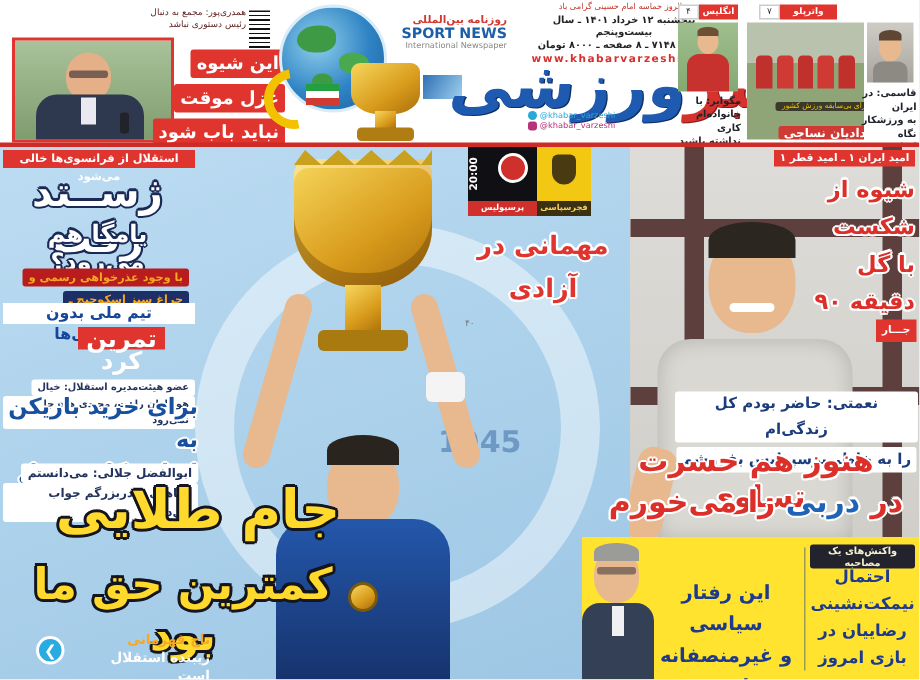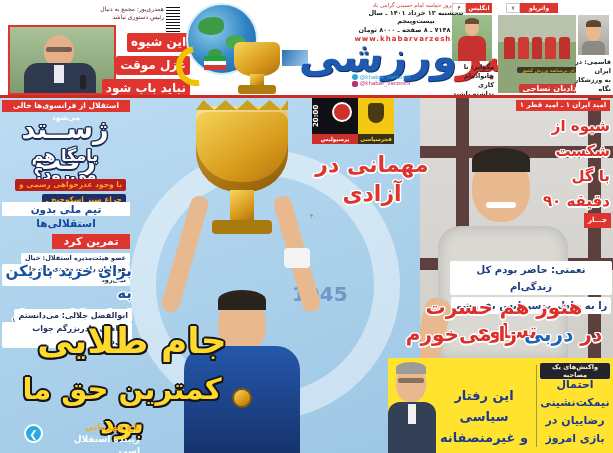--- a/index.html
+++ b/index.html
@@ -48,20 +48,25 @@
     <span class="chip red-strip b" style="font-size:12px;">نباید باب شود</span>
   </div>
 
   <div class="abs" style="left:186px;top:3px;width:72px;height:72px;border-radius:50%;background:radial-gradient(circle at 35% 35%,#8fd0ec,#2f83c4 55%,#1c5f9e);border:2px solid #d9ecf7;">
     <div class="abs" style="left:10px;top:12px;width:26px;height:18px;background:#3f9a45;border-radius:60% 40% 50% 50%;"></div>
     <div class="abs" style="left:38px;top:30px;width:20px;height:14px;background:#4aa84f;border-radius:50% 60% 40% 50%;"></div>
     <div class="abs" style="left:20px;top:44px;width:14px;height:10px;background:#3f9a45;border-radius:50%;"></div>
   </div>
   <div class="abs" style="left:176px;top:46px;width:40px;height:40px;border-radius:50%;border:6px solid #f2c200;border-top-color:transparent;border-right-color:transparent;transform:rotate(35deg);"></div>
 
+  <div class="abs rt" style="left:252px;top:9px;width:86px;">
+    <div style="font-size:7px;color:#d03a30;font-weight:bold;">روزنامه بین‌المللی</div>
+    <div style="font-size:9.5px;font-weight:bold;color:#1c5fa8;direction:ltr;">SPORT NEWS</div>
+    <div style="font-size:5.5px;color:#888;direction:ltr;">International Newspaper</div>
+  </div>
 
   <div class="abs" style="left:196px;top:38px;width:128px;height:58px;">
     <div class="abs" style="left:8px;top:18px;width:22px;height:14px;background:linear-gradient(#239f3f 33%,#fff 33% 66%,#d03a30 66%);"></div>
     <div class="abs" style="left:86px;top:12px;width:26px;height:16px;background:linear-gradient(120deg,#2f6fb4,#9fd1ef);"></div>
     <div class="abs gold" style="left:38px;top:4px;width:46px;height:34px;border-radius:6px 6px 40% 40%;"></div>
     <div class="abs gold" style="left:54px;top:36px;width:14px;height:12px;"></div>
     <div class="abs" style="left:42px;top:47px;width:38px;height:9px;background:#b07d12;border-radius:3px;"></div>
   </div>
 
   <div class="abs" style="left:330px;top:26px;width:172px;height:60px;display:flex;align-items:center;justify-content:center;transform:skewX(-6deg);">
@@ -157,21 +162,21 @@
   <div class="abs" style="left:312px;top:98px;width:46px;height:46px;background:#101014;">
     <div class="abs ctr" style="left:0;top:0;width:13px;height:36px;color:#fff;font-size:7px;font-weight:bold;writing-mode:vertical-rl;transform:rotate(180deg);direction:ltr;">20:00</div>
     <div class="abs" style="left:20px;top:4px;width:20px;height:20px;border-radius:50%;background:#d0302c;border:2px solid #fff;"></div>
     <div class="abs ctr" style="left:0;top:36px;width:46px;height:10px;background:#d0302c;color:#fff;font-size:5.5px;line-height:10px;font-weight:bold;">پرسپولیس</div>
   </div>
   <div class="abs" style="left:358px;top:98px;width:36px;height:46px;background:#f3c812;">
     <div class="abs" style="left:10px;top:5px;width:16px;height:20px;background:#4a3a12;border-radius:4px 4px 8px 8px;"></div>
     <div class="abs ctr" style="left:0;top:36px;width:36px;height:10px;background:#3b3012;color:#f6d75c;font-size:5.5px;line-height:10px;font-weight:bold;">فجرسپاسی</div>
   </div>
 
-  <div class="abs ctr b" style="left:306px;top:150px;width:132px;color:#e0342f;font-size:22px;line-height:29px;">
+  <div class="abs ctr b" style="left:296px;top:150px;width:132px;color:#e0342f;font-size:17px;line-height:29px;">
     <div class="o-wht">مهمانی در</div>
     <div class="o-wht">آزادی</div>
   </div>
   <div class="abs" style="left:310px;top:212px;font-size:6px;color:#777;">۴۰</div>
 
   <div class="abs" style="left:150px;top:98px;width:180px;height:355px;">
     <div class="abs gold" style="left:46px;top:8px;width:92px;height:86px;border-radius:10px 10px 46% 46%;box-shadow:inset 0 6px 0 rgba(255,255,255,.35), inset 0 -10px 0 rgba(90,55,5,.35);"></div>
     <div class="abs" style="left:46px;top:2px;width:92px;height:10px;background:#caa11f;clip-path:polygon(0 100%,8% 0,20% 100%,32% 0,44% 100%,56% 0,68% 100%,80% 0,92% 100%,100% 0,100% 100%);"></div>
     <div class="abs gold" style="left:80px;top:92px;width:24px;height:32px;"></div>
     <div class="abs" style="left:62px;top:122px;width:60px;height:14px;background:#a97a10;border-radius:4px;"></div>
@@ -185,21 +190,21 @@
   </div>
 
   <div class="abs ctr red-strip b" style="left:2px;top:100px;width:128px;height:12px;font-size:7.5px;line-height:12px;">استقلال از فرانسوی‌ها خالی می‌شود</div>
   <div class="abs ctr b o-nvy" style="left:2px;top:113px;width:126px;font-size:27px;color:#fff;">ژســتد رفت</div>
   <div class="abs ctr b o-nvy" style="left:2px;top:146px;width:126px;font-size:16px;color:#fff;">یامگا هم می‌رود؟</div>
   <div class="abs rt" style="left:4px;top:176px;width:122px;line-height:12px;">
     <span class="chip" style="background:#b91c1c;color:#f6a623;font-size:7.5px;font-weight:bold;">با وجود عذرخواهی رسمی و</span><br>
     <span class="chip" style="background:#1d2f66;color:#f6a623;font-size:7.5px;font-weight:bold;">چراغ سبز اسکوچیچ ـ</span>
   </div>
   <div class="abs ctr" style="left:2px;top:202px;width:128px;height:14px;background:#fff;color:#16469a;font-size:10.5px;line-height:14px;font-weight:bold;">تیم ملی بدون استقلالی‌ها</div>
-  <div class="abs ctr red-strip b" style="left:52px;top:218px;width:78px;height:15px;font-size:11px;line-height:15px;margin-top:16px;">تمرین کرد</div>
+  <div class="abs ctr red-strip b" style="left:52px;top:218px;width:58px;height:15px;font-size:16px;line-height:15px;">تمرین کرد</div>
   <div class="abs rt" style="left:2px;top:237px;width:128px;line-height:11px;margin-top:12px;">
     <span class="chip" style="background:#fff;color:#23355e;font-size:6.5px;font-weight:bold;">عضو هیئت‌مدیره استقلال: خیال</span><br>
     <span class="chip" style="background:#fff;color:#23355e;font-size:6.5px;font-weight:bold;">هواداران راحت، مجیدی هیچ جا نمی‌رود</span>
   </div>
   <div class="abs rt b" style="left:2px;top:260px;width:130px;font-size:15px;line-height:22px;color:#16509f;">
     <div class="o-wht">برای خرید بازیکن به</div>
     <div class="o-wht">اندازه کافی پول داریم</div>
   </div>
   <div class="abs rt" style="left:2px;top:306px;width:130px;line-height:13px;">
     <span class="chip" style="background:#fff;color:#23355e;font-size:8px;font-weight:bold;">ابوالفضل جلالی: می‌دانستم</span><br>

